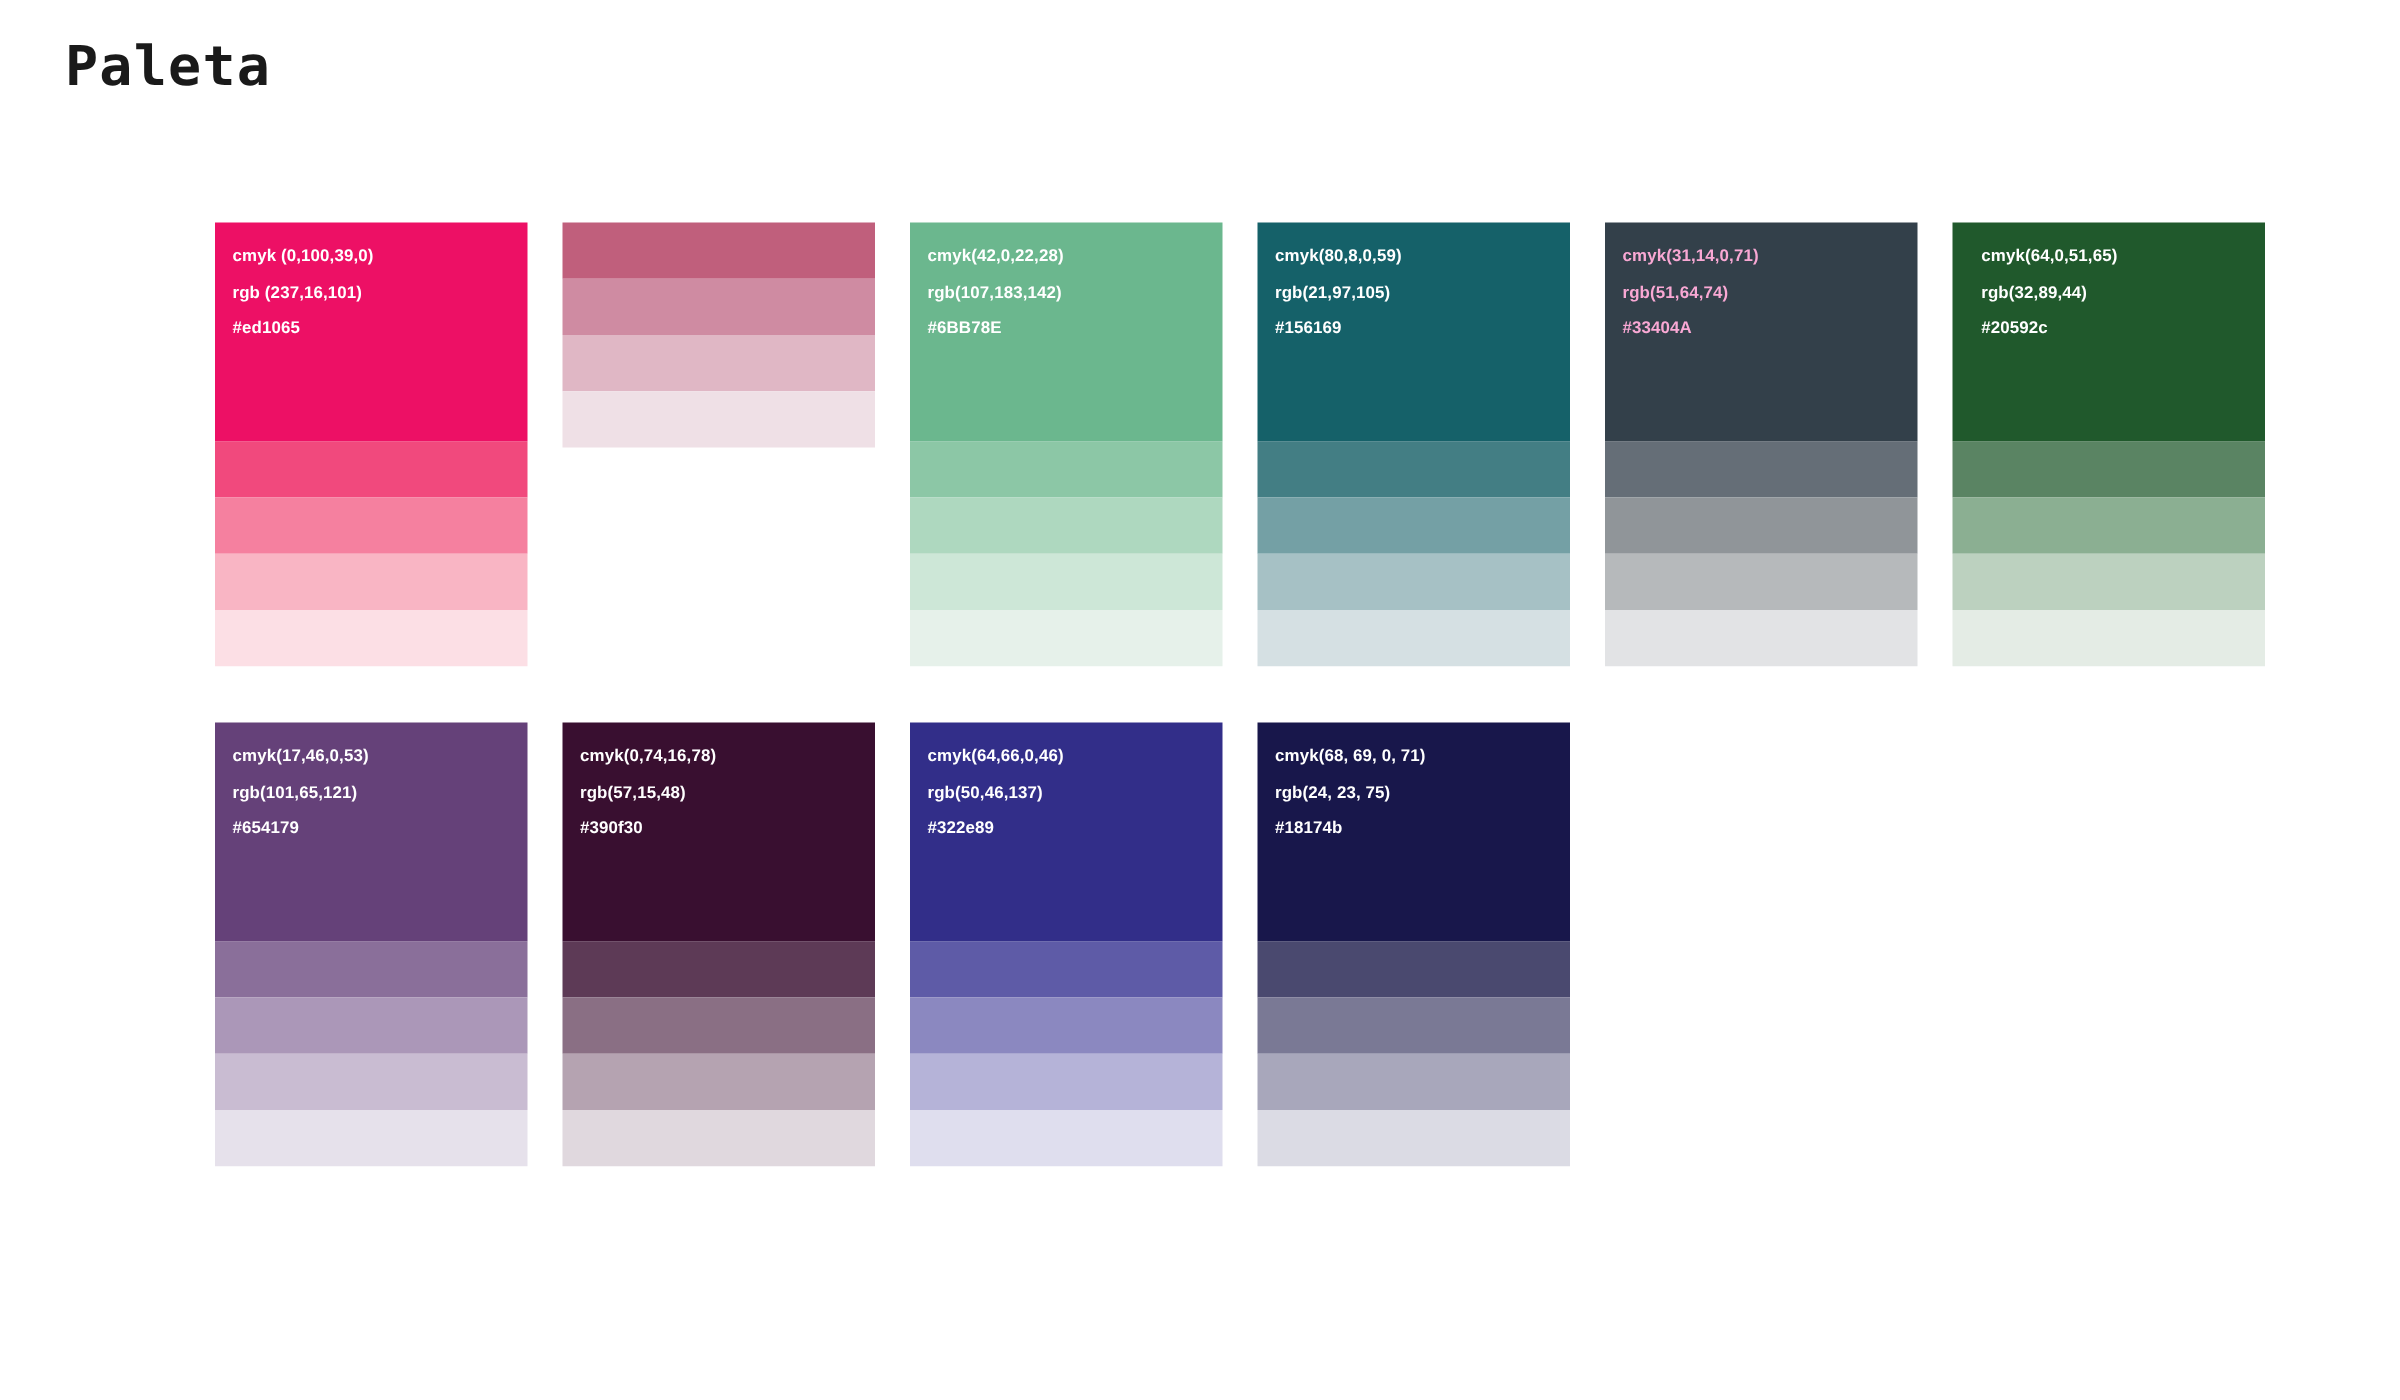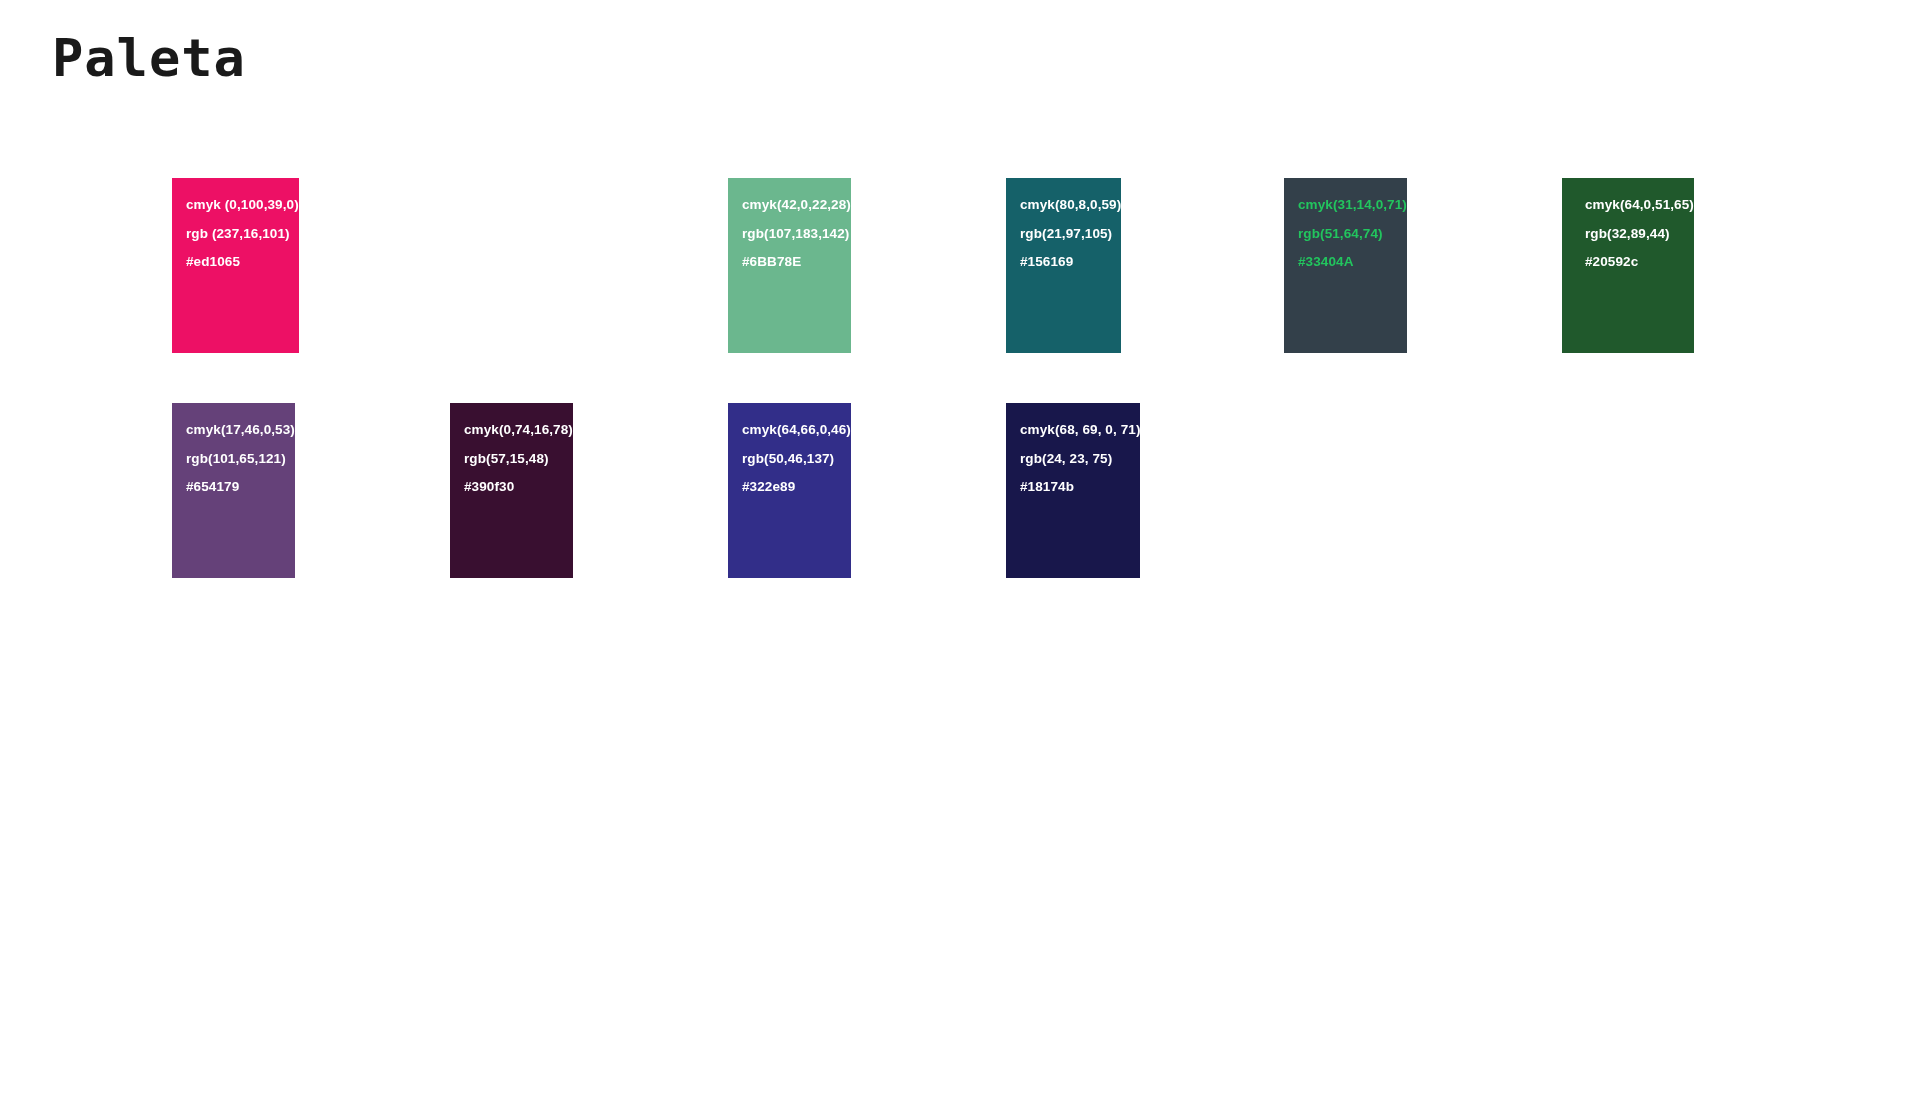--- a/index.html
+++ b/index.html
@@ -16,43 +16,44 @@
     height: 1120px;
     background: #ffffff;
   }
 
   
   #page-title {
     position: absolute;
     left: 52px;
     top: 30px;
     font-family: "DejaVu Sans Mono", "Liberation Mono", monospace;
-    font-size: 52px;
+    font-size: 44px;
     font-weight: 700;
     letter-spacing: 1px;
     color: #1a1a1a;
     line-height: 1.1;
     white-space: nowrap;
   }
 
   
   #palette-grid {
     position: absolute;
     left: 172px;
     top: 178px;
     width: 1600px;
     display: grid;
     grid-template-columns: repeat(6, 207px);
     grid-column-gap: 71px;
     grid-row-gap: 45px;
   }
 
   .swatch-column {
-    width: 207px;
+    width: 250px;
     display: flex;
+    flex-direction: column;
   }
 
   .swatch-main {
     position: relative;
     height: 175px;
     padding: 20px 0 0 14px;
   }
 
   .swatch-line {
     font-size: 13.5px;
@@ -122,21 +123,21 @@
           <div class="swatch-line">#156169</div>
         </div>
         <div class="swatch-tints">
           <div class="tint-band" style="background: rgb(67, 126, 132);"></div>
           <div class="tint-band" style="background: rgb(116, 160, 165);"></div>
           <div class="tint-band" style="background: rgb(166, 193, 197);"></div>
           <div class="tint-band" style="background: rgb(213, 224, 227);"></div>
         </div>
       </div>
       <div class="swatch-column">
-        <div class="swatch-main" style="background: rgb(51, 64, 74); color: #22c55e;">
+        <div class="swatch-main" style="background: rgb(51, 64, 74); color: #f9a8d4;">
           <div class="swatch-line">cmyk(31,14,0,71)</div>
           <div class="swatch-line">rgb(51,64,74)</div>
           <div class="swatch-line">#33404A</div>
         </div>
         <div class="swatch-tints">
           <div class="tint-band" style="background: rgb(101, 110, 119);"></div>
           <div class="tint-band" style="background: rgb(144, 149, 153);"></div>
           <div class="tint-band" style="background: rgb(182, 185, 187);"></div>
           <div class="tint-band" style="background: rgb(226, 227, 229);"></div>
         </div>

